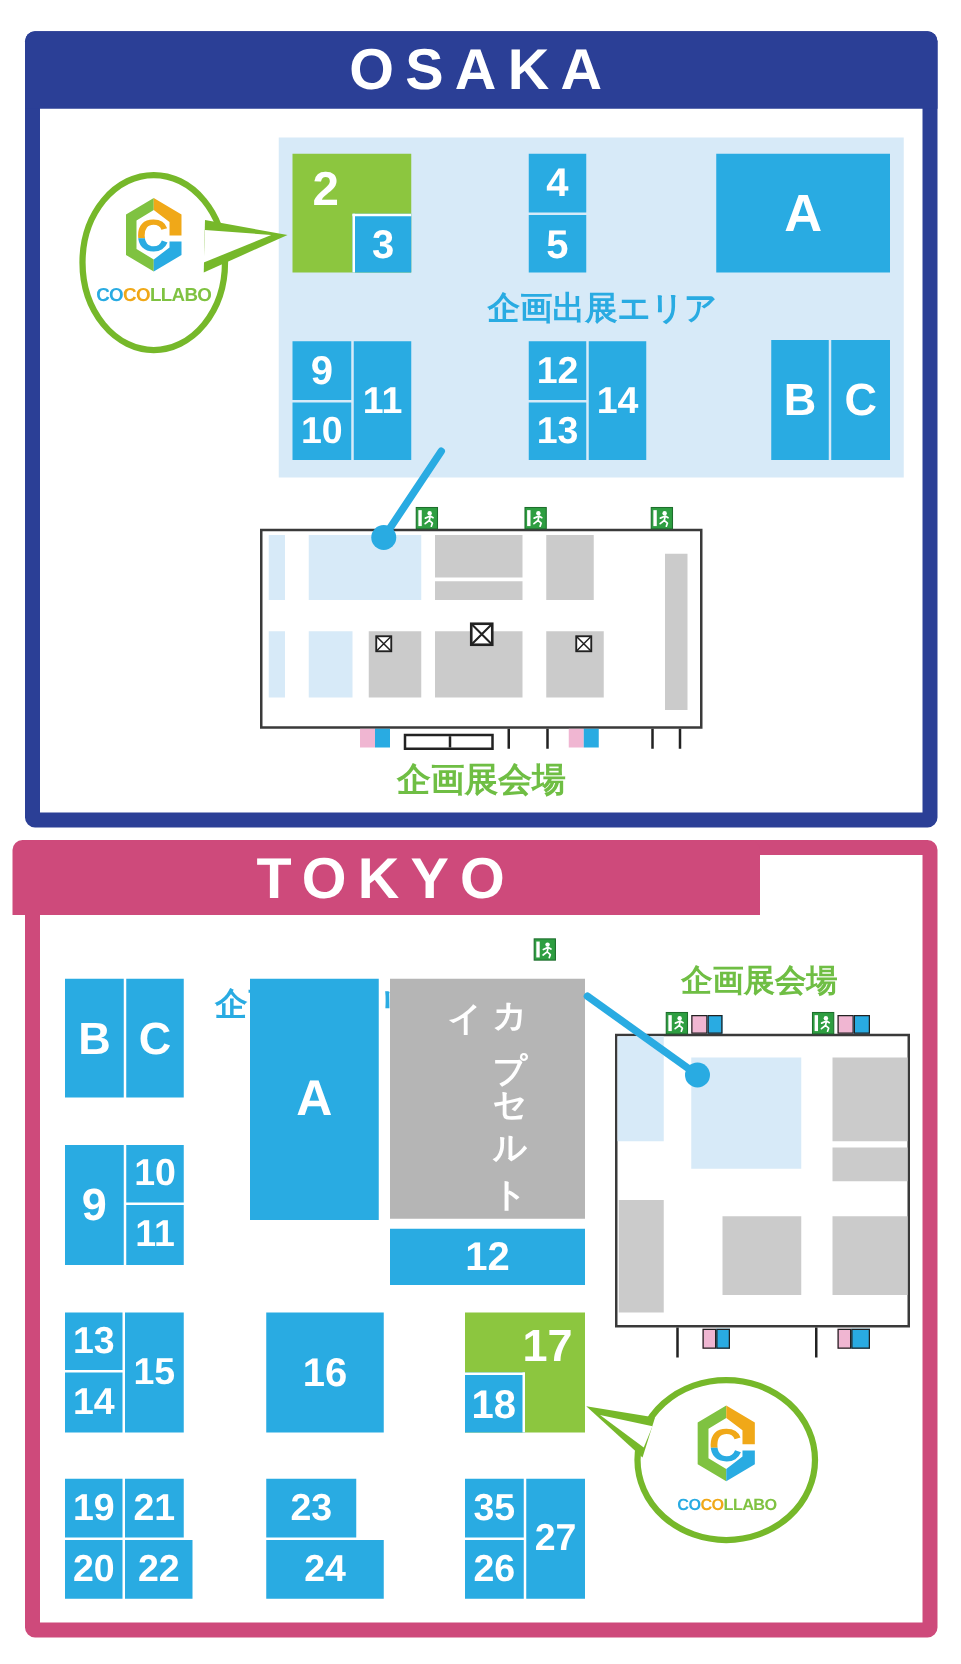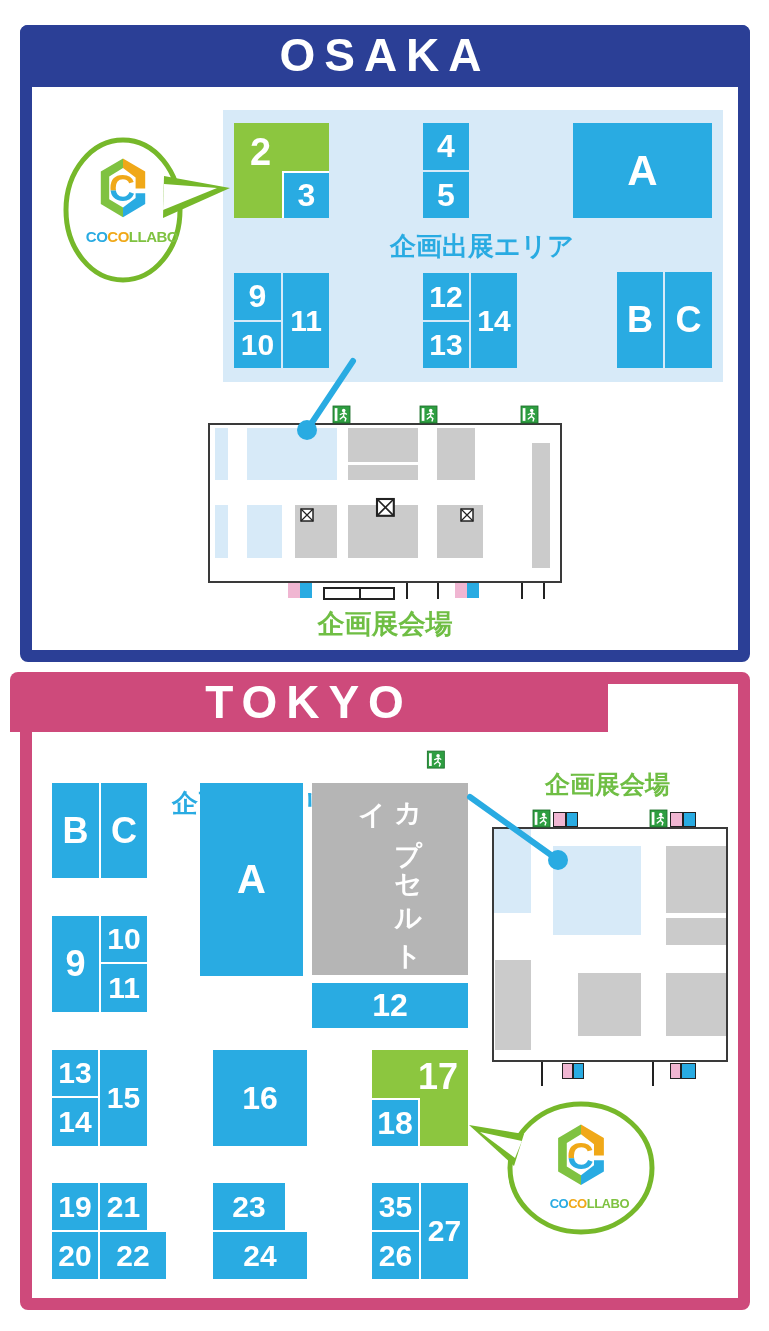--- a/index.html
+++ b/index.html
@@ -35,21 +35,21 @@
   .tbl{position:absolute;background:#fff;border:2px solid #222;box-sizing:border-box;}
   .tbl .mid{position:absolute;left:50%;top:0;bottom:0;width:2px;background:#222;}
   
   .vert{writing-mode:vertical-rl;text-orientation:upright;letter-spacing:5px;}
   
   .logo-wrap{position:absolute;}
   .innerC{position:absolute;font-weight:bold;font-family:"Liberation Sans",sans-serif;}
   .innerC span{position:absolute;left:0;top:0;}
   .c-top{color:#f0a818;clip-path:inset(0 0 46% 0);}
   .c-bot{color:#29abe2;clip-path:inset(54% 0 0 0);}
-  .wordmark{position:absolute;font-weight:bold;text-align:right;letter-spacing:-0.5px;white-space:nowrap;}
+  .wordmark{position:absolute;font-weight:bold;text-align:center;letter-spacing:-0.5px;white-space:nowrap;}
   .w1{color:#29abe2;} .w2{color:#f0a818;} .w3{color:#7fc241;}
   svg.overlay{position:absolute;left:0;top:0;pointer-events:none;}
 </style>
 </head>
 <body>
 
 <div id="page">
 
   <div class="frame" style="left:20px;top:25px;width:730px;height:637px;"></div>
   <div class="hdr" style="left:20px;top:25px;width:730px;height:62px;">
@@ -178,21 +178,21 @@
   </div>
   <div class="booth" style="left:52px;top:1183px;width:46px;height:47px;">
     <span class="bl fs30">19</span>
   </div>
   <div class="booth" style="left:52px;top:1232px;width:46px;height:47px;">
     <span class="bl fs30">20</span>
   </div>
   <div class="booth" style="left:100px;top:1183px;width:47px;height:47px;">
     <span class="bl fs30">21</span>
   </div>
-  <div class="booth" style="left:100px;top:1232px;width:66px;height:47px;">
+  <div class="booth" style="left:100px;top:1232px;width:54px;height:47px;">
     <span class="bl fs30">22</span>
   </div>
   <div class="booth" style="left:213px;top:1183px;width:72px;height:47px;">
     <span class="bl fs30">23</span>
   </div>
   <div class="booth" style="left:213px;top:1232px;width:94px;height:47px;">
     <span class="bl fs30">24</span>
   </div>
   <div class="booth" style="left:372px;top:1183px;width:47px;height:47px;">
     <span class="bl fs30">35</span>

